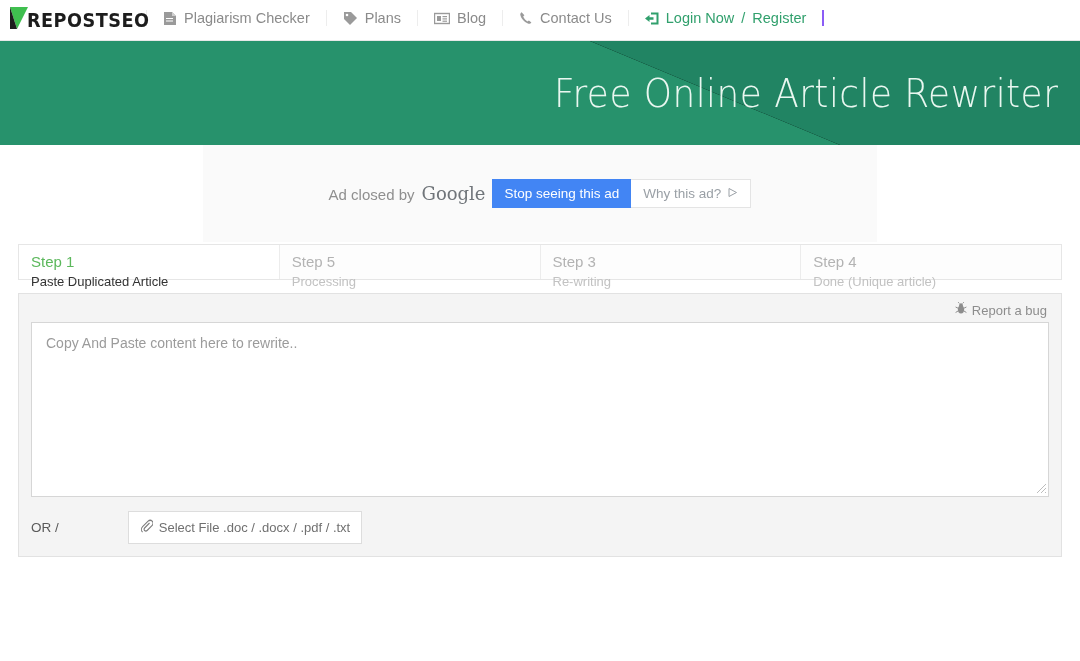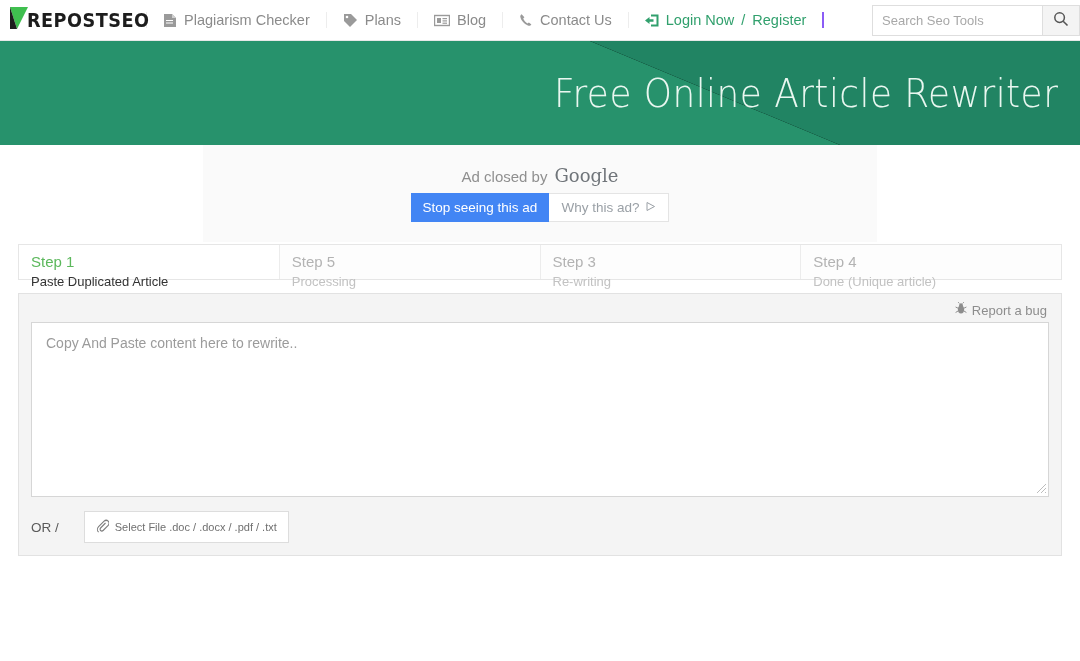--- a/index.html
+++ b/index.html
@@ -37,21 +37,21 @@
     font-size: 19px;
     font-weight: 700;
     letter-spacing: 0.5px;
     color: #1d1d1d;
     margin-left: -3px;
     font-family: "DejaVu Sans", sans-serif;
     transform: scaleX(0.93);
     transform-origin: left center;
   }
 
-  .navlist { display: flex; align-items: center; }
+  .navlist { display: flex; align-items: flex-start; margin-top: 10px; }
   .navitem {
     display: flex;
     align-items: center;
     gap: 7px;
     padding: 0 16px;
     font-size: 14.5px;
     color: #8b8b8b;
     border-left: 1px solid #ededed;
     white-space: nowrap;
     cursor: pointer;
@@ -121,21 +121,21 @@
   .adstrip {
     height: 97px;
     background: #ffffff;
     display: flex;
     justify-content: center;
   }
   .adpanel {
     width: 674px;
     background: #fafafa;
     display: flex;
-    flex-direction: column;
+    flex-direction: row;
     align-items: center;
     justify-content: center;
     gap: 7px;
   }
   .ad-closed-row {
     display: flex;
     align-items: baseline;
     gap: 7px;
     font-size: 15px;
     color: #8f8f8f;
@@ -248,24 +248,25 @@
     margin-top: 14px;
   }
   .or-label { font-size: 13.5px; color: #5a5a5a; }
   .filebtn {
     display: flex;
     align-items: center;
     gap: 6px;
     background: #ffffff;
     border: 1px solid #dddddd;
     padding: 7px 11px;
-    font-size: 11px;
+    font-size: 13px;
     color: #707070;
     cursor: pointer;
     font-family: "Liberation Sans", sans-serif;
+    margin-left: 44px;
   }
 </style>
 </head>
 <body>
 
 <div class="topnav">
 
   <div class="logo-wrap">
     <div class="logo">
       <span class="logo-mark">
@@ -331,31 +332,20 @@
           <path d="M0 6.5l4.5-3.5v2.2h4v2.6h-4v2.2z" fill="#31a06d"></path>
         </svg>
       </span>
       <span>Login Now</span>
       <span class="slash">/</span>
       <span>Register</span>
     </a>
 
   </div>
 
-  <div class="searchbox">
-    <input class="search-input" type="text" placeholder="Search Seo Tools" style="">
-    <button class="search-btn">
-      <span>
-        <svg width="16" height="16" viewBox="0 0 16 16">
-          <circle cx="6.6" cy="6.6" r="4.8" fill="none" stroke="#555" stroke-width="1.5"></circle>
-          <line x1="10.2" y1="10.2" x2="14.5" y2="14.5" stroke="#555" stroke-width="1.6"></line>
-        </svg>
-      </span>
-    </button>
-  </div>
 </div>
 
 <div class="banner">
   <svg class="banner-shape" viewBox="0 0 1080 104" preserveAspectRatio="none">
     <polygon points="590,0 1080,0 1080,104 840,104" fill="#22866"></polygon>
     <polygon points="590,0 1080,0 1080,104 840,104" fill="#218463"></polygon>
   </svg>
   <h1 class="banner-title">Free Online Article Rewriter</h1>
 </div>
 

